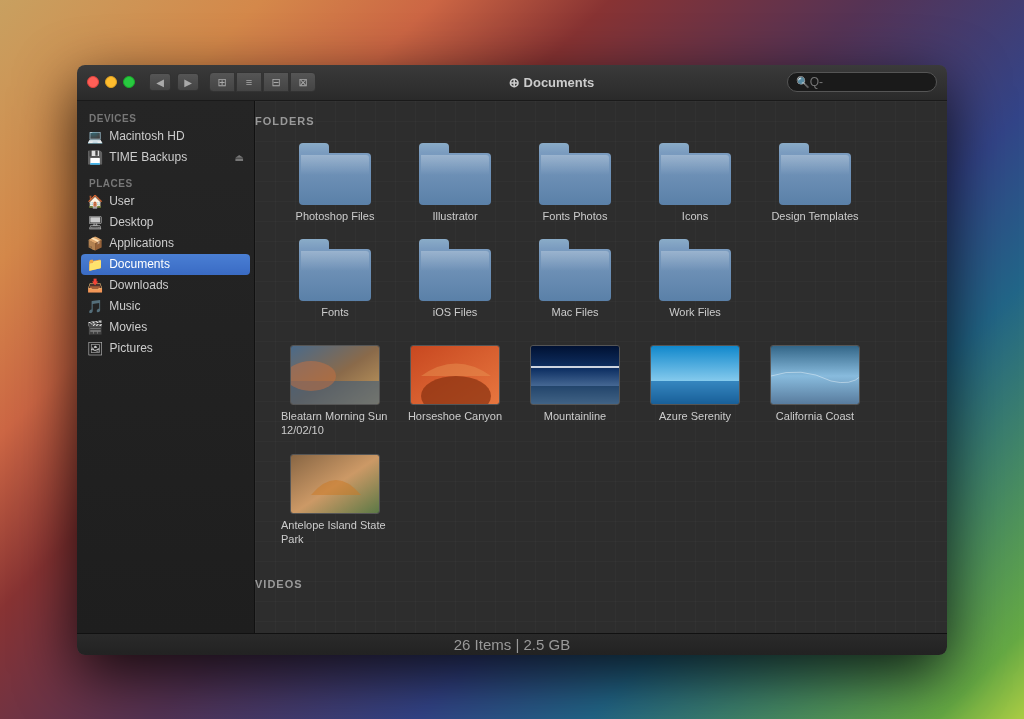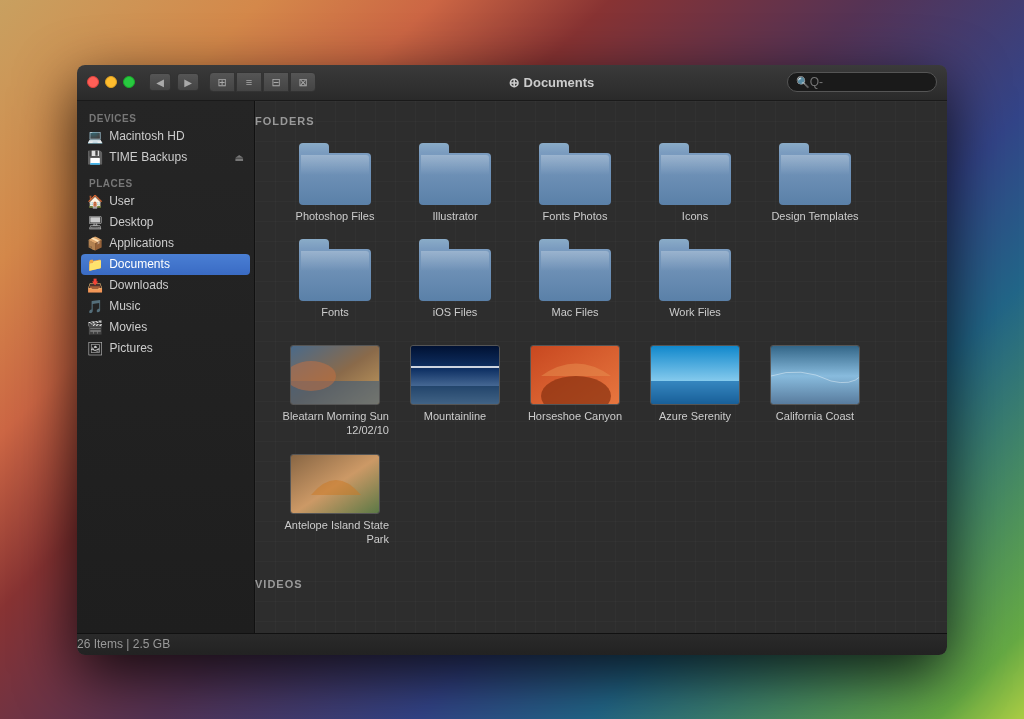--- a/index.html
+++ b/index.html
@@ -251,44 +251,44 @@
       left: 2px;
       right: 2px;
       height: 20px;
       background: linear-gradient(to bottom, rgba(255,255,255,0.25), rgba(255,255,255,0));
       border-radius: 0 3px 0 0;
     }
 
     .item-label {
       color: #ccc;
       font-size: 11px;
-      text-align: right;
+      text-align: left;
       margin-top: 4px;
       line-height: 1.3;
     }
 
     
     .photo-thumb {
       width: 90px;
       height: 60px;
       border-radius: 3px;
       overflow: hidden;
       border: 1px solid #555;
     }
 
     
     .statusbar {
       height: 22px;
       background: linear-gradient(to bottom, #2a2a2a, #222);
       border-top: 1px solid #111;
       display: flex;
       align-items: center;
-      justify-content: flex-start;
+      justify-content: center;
       color: #999;
-      font-size: 12px;
+      font-size: 15px;
       flex-shrink: 0;
     }
   </style>
 </head>
 <body>
 
 <div class="window">
 
   <div class="titlebar">
     <div class="traffic-lights">
@@ -470,48 +470,48 @@
               <rect x="0" y="35" width="90" height="25" fill="#3a5a7a" opacity="0.6"></rect>
               <ellipse cx="20" cy="30" rx="25" ry="15" fill="#c87040" opacity="0.5"></ellipse>
             </svg>
           </div>
           <div class="item-label">Bleatarn Morning Sun 12/02/10</div>
         </div>
         <div class="grid-item">
           <div class="photo-thumb">
             <svg width="90" height="60" viewBox="0 0 90 60">
               <defs>
+                  <linearGradient id="p2" x1="0%" y1="0%" x2="100%" y2="100%">
+                <stop offset="0%" style="stop-color:#c84820"></stop>
+                <stop offset="100%" style="stop-color:#e87840"></stop>
+              </linearGradient>
+                </defs>
+              <rect width="90" height="60" fill="url(#p2)"></rect>
+              <ellipse cx="45" cy="50" rx="35" ry="20" fill="#883010" opacity="0.7"></ellipse>
+              <path d="M10,30 Q45,5 80,30" fill="#e89050" opacity="0.5"></path>
+            </svg>
+          </div>
+          <div class="item-label">Horseshoe Canyon</div>
+        </div>
+        <div class="grid-item">
+          <div class="photo-thumb">
+            <svg width="90" height="60" viewBox="0 0 90 60">
+              <defs>
                   <linearGradient id="p1" x1="0%" y1="0%" x2="0%" y2="100%">
                 <stop offset="0%" style="stop-color:#001133"></stop>
                 <stop offset="40%" style="stop-color:#113366"></stop>
                 <stop offset="100%" style="stop-color:#88aacc"></stop>
               </linearGradient>
                 </defs>
               <rect width="90" height="60" fill="url(#p1)"></rect>
               <rect x="0" y="20" width="90" height="2" fill="#ffffff" opacity="0.8"></rect>
               <rect x="0" y="40" width="90" height="20" fill="#002244" opacity="0.5"></rect>
             </svg>
           </div>
           <div class="item-label">Mountainline</div>
-        </div>
-        <div class="grid-item">
-          <div class="photo-thumb">
-            <svg width="90" height="60" viewBox="0 0 90 60">
-              <defs>
-                  <linearGradient id="p2" x1="0%" y1="0%" x2="100%" y2="100%">
-                <stop offset="0%" style="stop-color:#c84820"></stop>
-                <stop offset="100%" style="stop-color:#e87840"></stop>
-              </linearGradient>
-                </defs>
-              <rect width="90" height="60" fill="url(#p2)"></rect>
-              <ellipse cx="45" cy="50" rx="35" ry="20" fill="#883010" opacity="0.7"></ellipse>
-              <path d="M10,30 Q45,5 80,30" fill="#e89050" opacity="0.5"></path>
-            </svg>
-          </div>
-          <div class="item-label">Horseshoe Canyon</div>
         </div>
         <div class="grid-item">
           <div class="photo-thumb">
             <svg width="90" height="60" viewBox="0 0 90 60">
               <defs>
                   <linearGradient id="p3" x1="0%" y1="0%" x2="0%" y2="100%">
                 <stop offset="0%" style="stop-color:#1188cc"></stop>
                 <stop offset="60%" style="stop-color:#88ccee"></stop>
                 <stop offset="100%" style="stop-color:#224466"></stop>
               </linearGradient>

